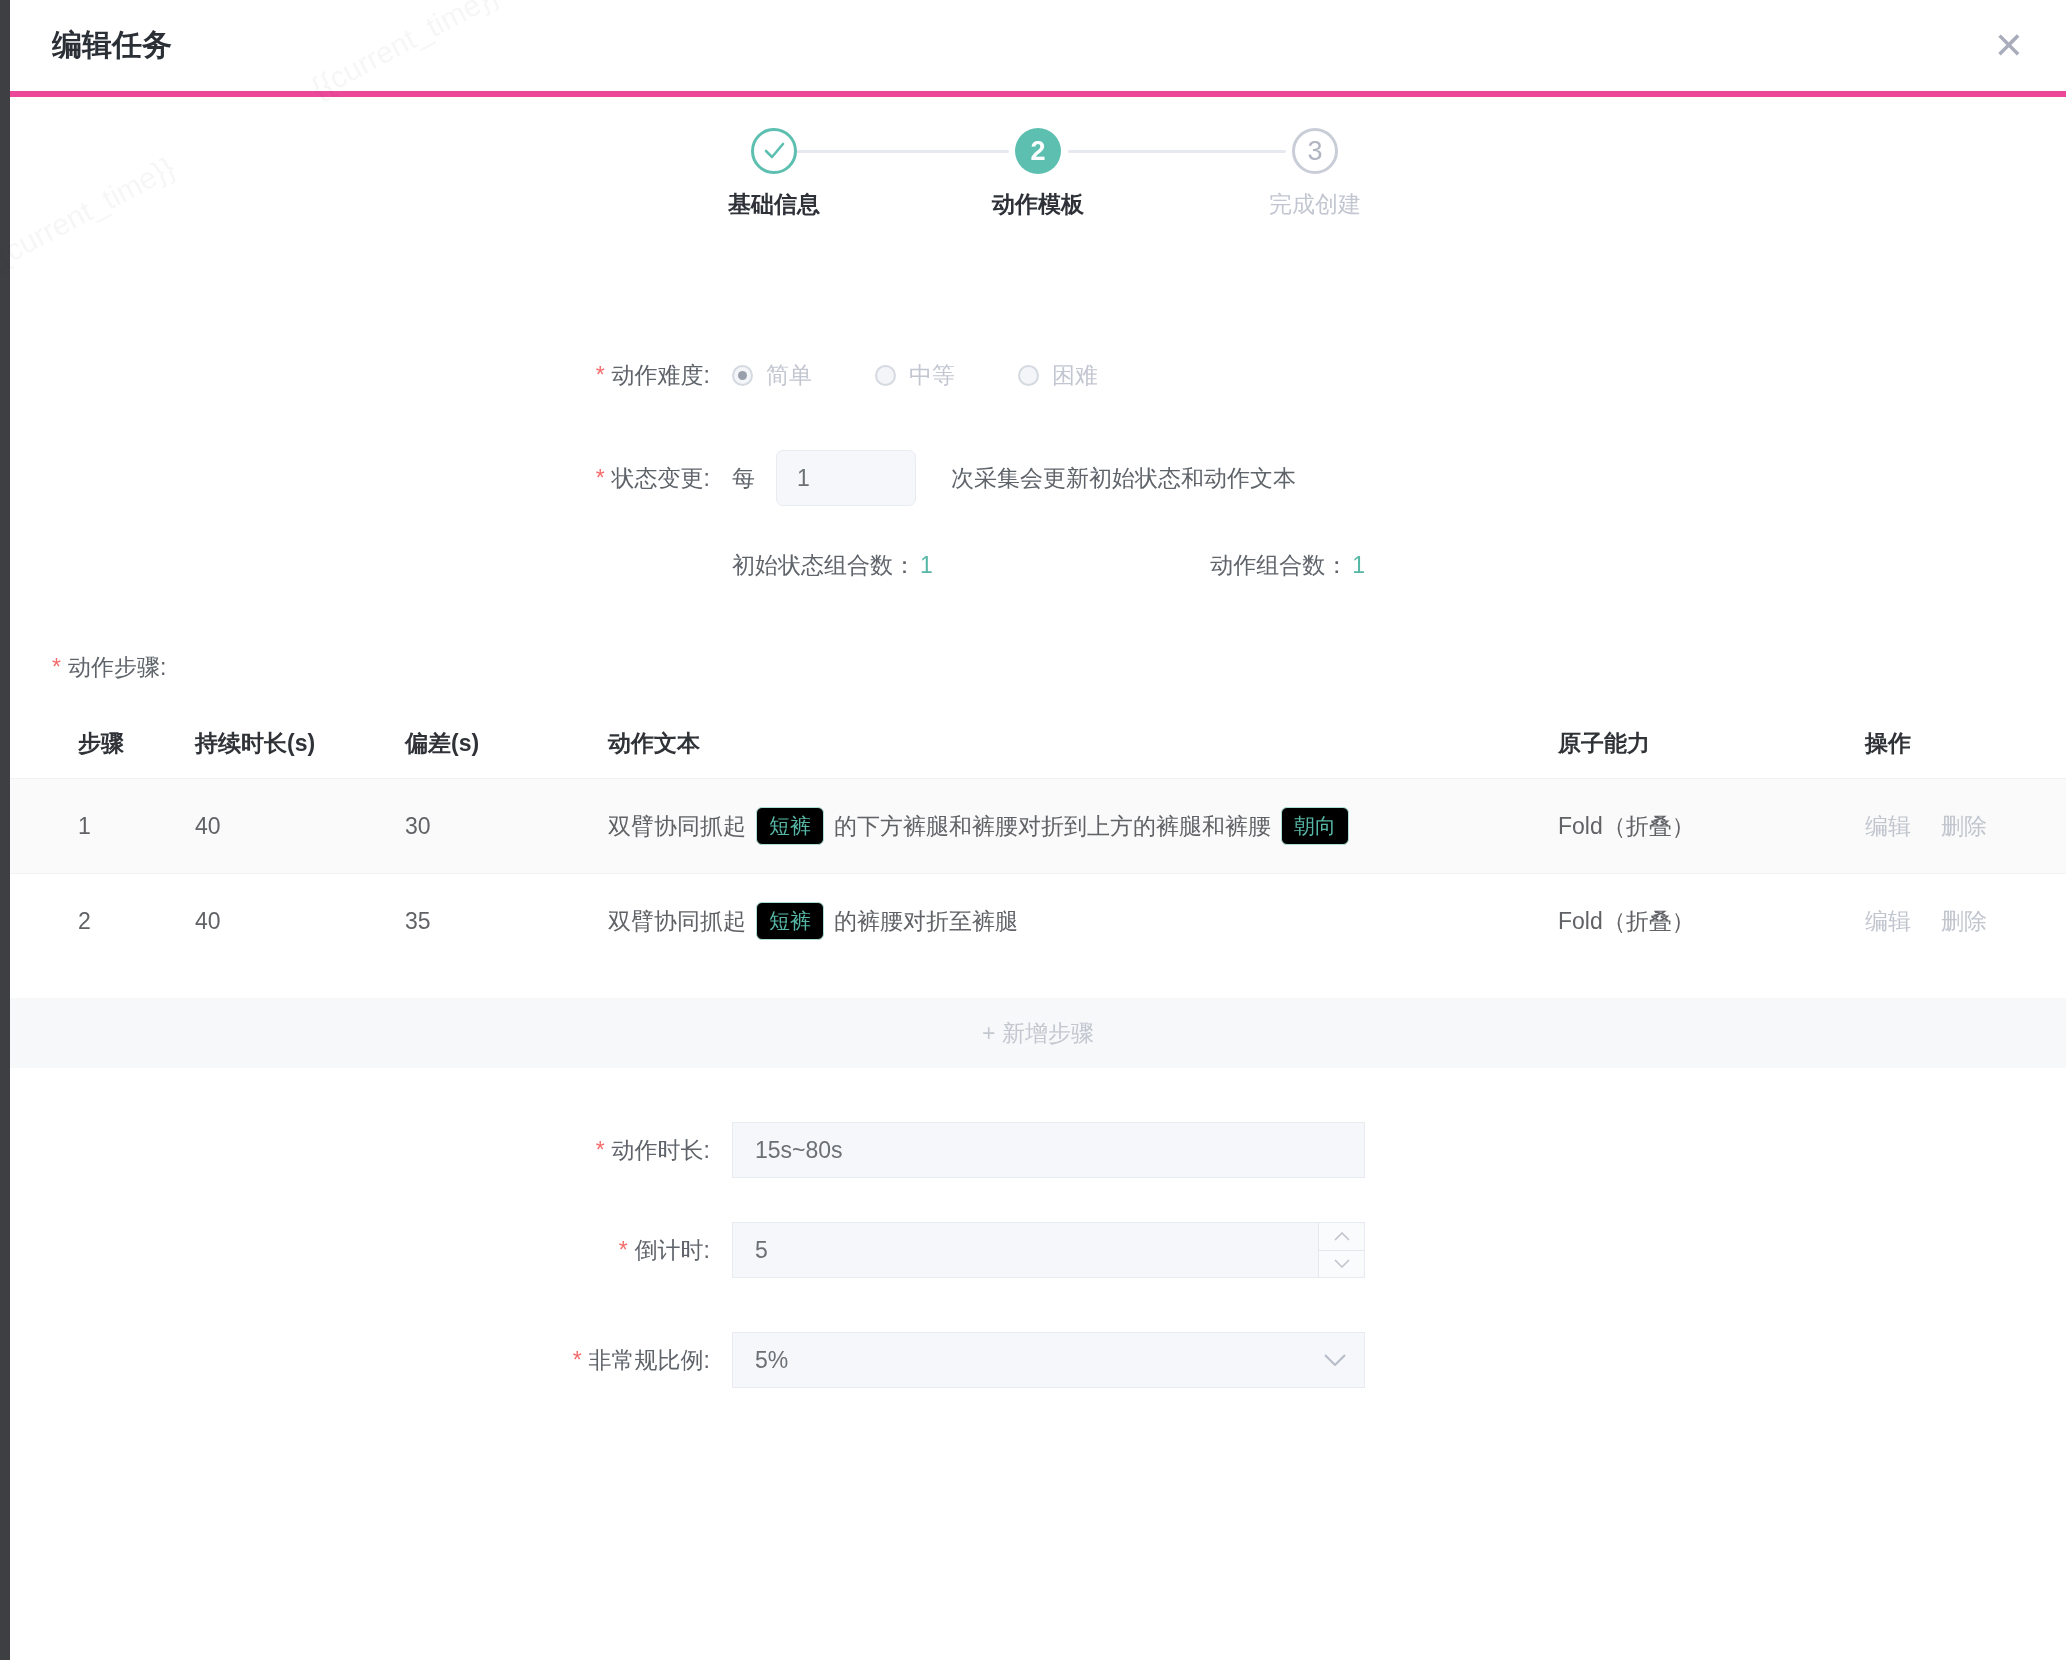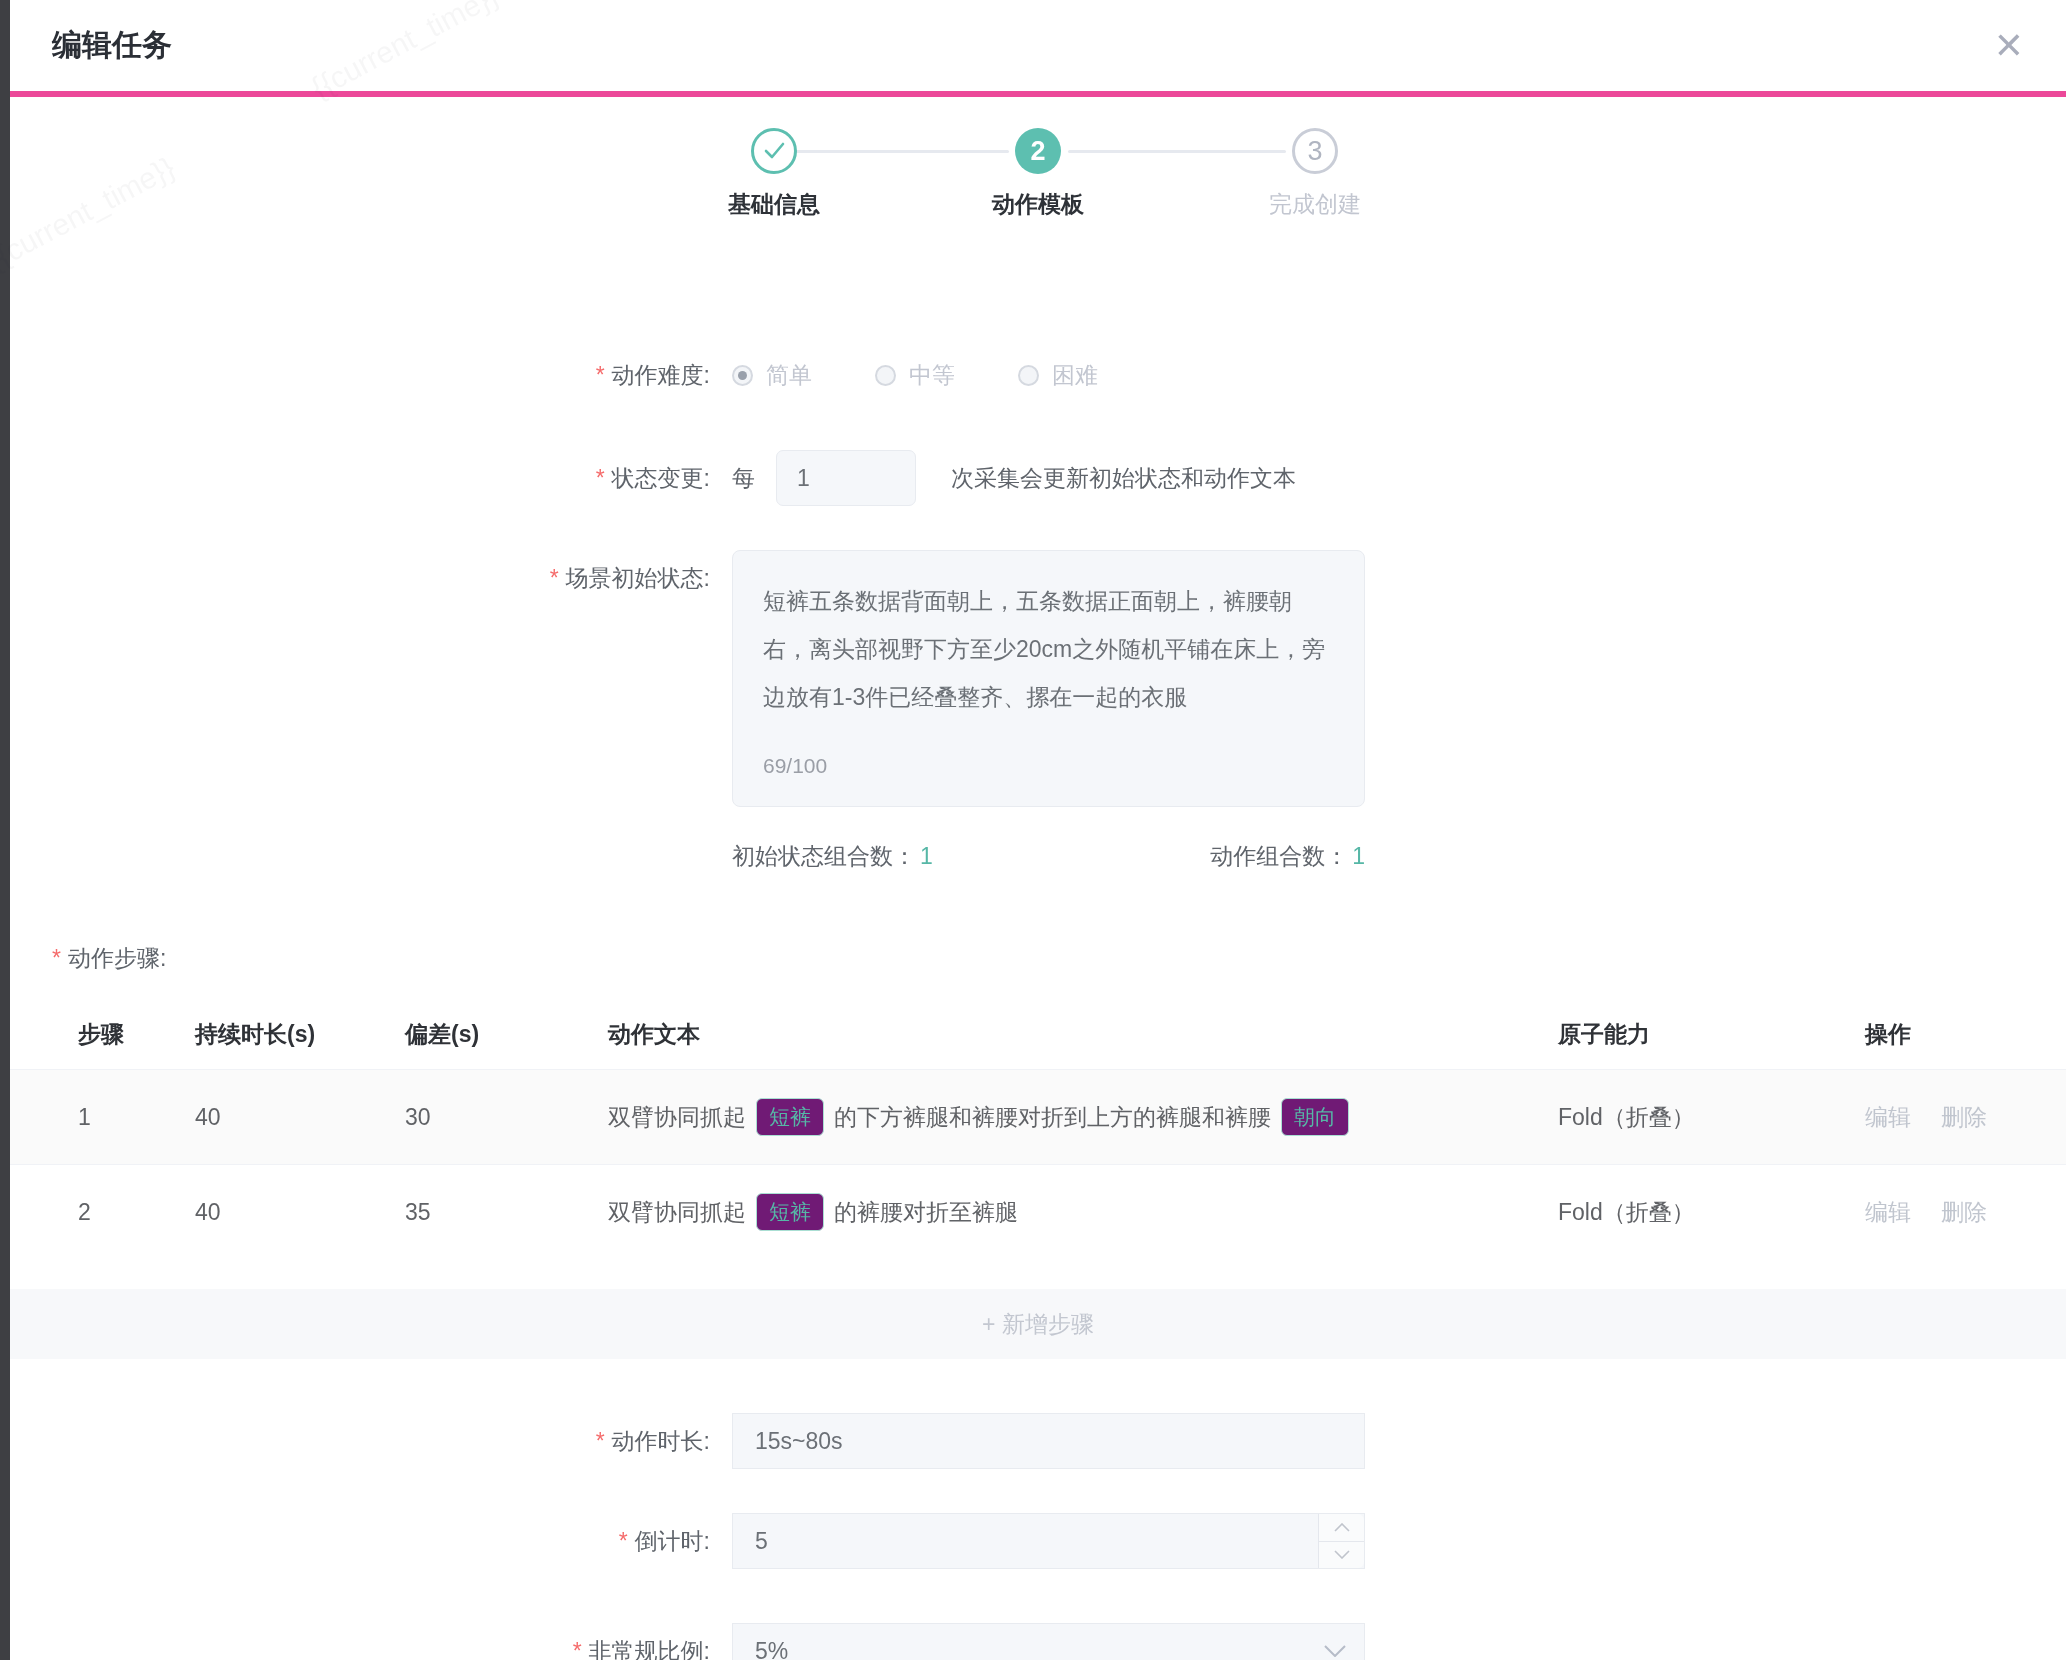--- a/index.html
+++ b/index.html
@@ -75,21 +75,21 @@
 
   
   .steps-table{margin-top:26px;width:100%;}
   .t-grid{display:grid;grid-template-columns:117px 210px 203px 950px 307px 1fr;align-items:center;padding-left:68px;box-sizing:border-box;}
   .t-head{height:70px;font-weight:700;color:#2f3237;font-size:23px;}
   .t-row{height:95px;font-size:23px;color:#606266;border-top:1px solid #f0f2f6;}
   .t-row.odd{background:#fafafa;}
   .t-row:last-of-type{border-bottom:1px solid #f0f2f6;}
   .action-text{display:flex;align-items:center;white-space:nowrap;overflow:hidden;}
   .tag{display:inline-flex;align-items:center;height:36px;padding:0 12px;margin:0 10px;
-    border:1px solid #aadfd3;background:#701a75;color:#56b7a6;border-radius:6px;font-size:21px;}
+    border:1px solid #aadfd3;background:#000000;color:#56b7a6;border-radius:6px;font-size:21px;}
   .tag:empty{display:none;}
   .op-cell{display:flex;gap:30px;}
   .op-link{color:#c0c5ce;font-size:23px;cursor:pointer;}
   .add-step{margin-top:30px;height:70px;background:#f7f8fa;display:flex;align-items:center;justify-content:center;
     color:#c3c7d0;font-size:23px;cursor:pointer;}
 
   
   .bottom-form{margin-top:54px;}
   .big-input{position:relative;width:633px;height:56px;box-sizing:border-box;
     background:#f5f7fa;border:1px solid #e8ebf0;border-radius:0;
@@ -172,31 +172,20 @@
       <div class="form-label">
         <span class="req">*</span><span>状态变更:</span>
       </div>
       <div class="form-control">
         <span class="prefix-txt">每</span>
         <div class="mini-input">1</div>
         <span class="suffix-txt">次采集会更新初始状态和动作文本</span>
       </div>
     </div>
 
-    <div class="form-row row-initialstate">
-      <div class="form-label">
-        <span class="req">*</span><span>场景初始状态:</span>
-      </div>
-      <div class="form-control">
-        <div class="textarea">
-          <span>短裤五条数据背面朝上，五条数据正面朝上，裤腰朝右，离头部视野下方至少20cm之外随机平铺在床上，旁边放有1-3件已经叠整齐、摞在一起的衣服</span>
-          <span class="counter">69/100</span>
-        </div>
-      </div>
-    </div>
 
     <div class="row-combos">
       <div class="combo">
         <span>初始状态组合数：</span><span class="val">1</span>
       </div>
       <div class="combo">
         <span>动作组合数：</span><span class="val">1</span>
       </div>
     </div>
 

